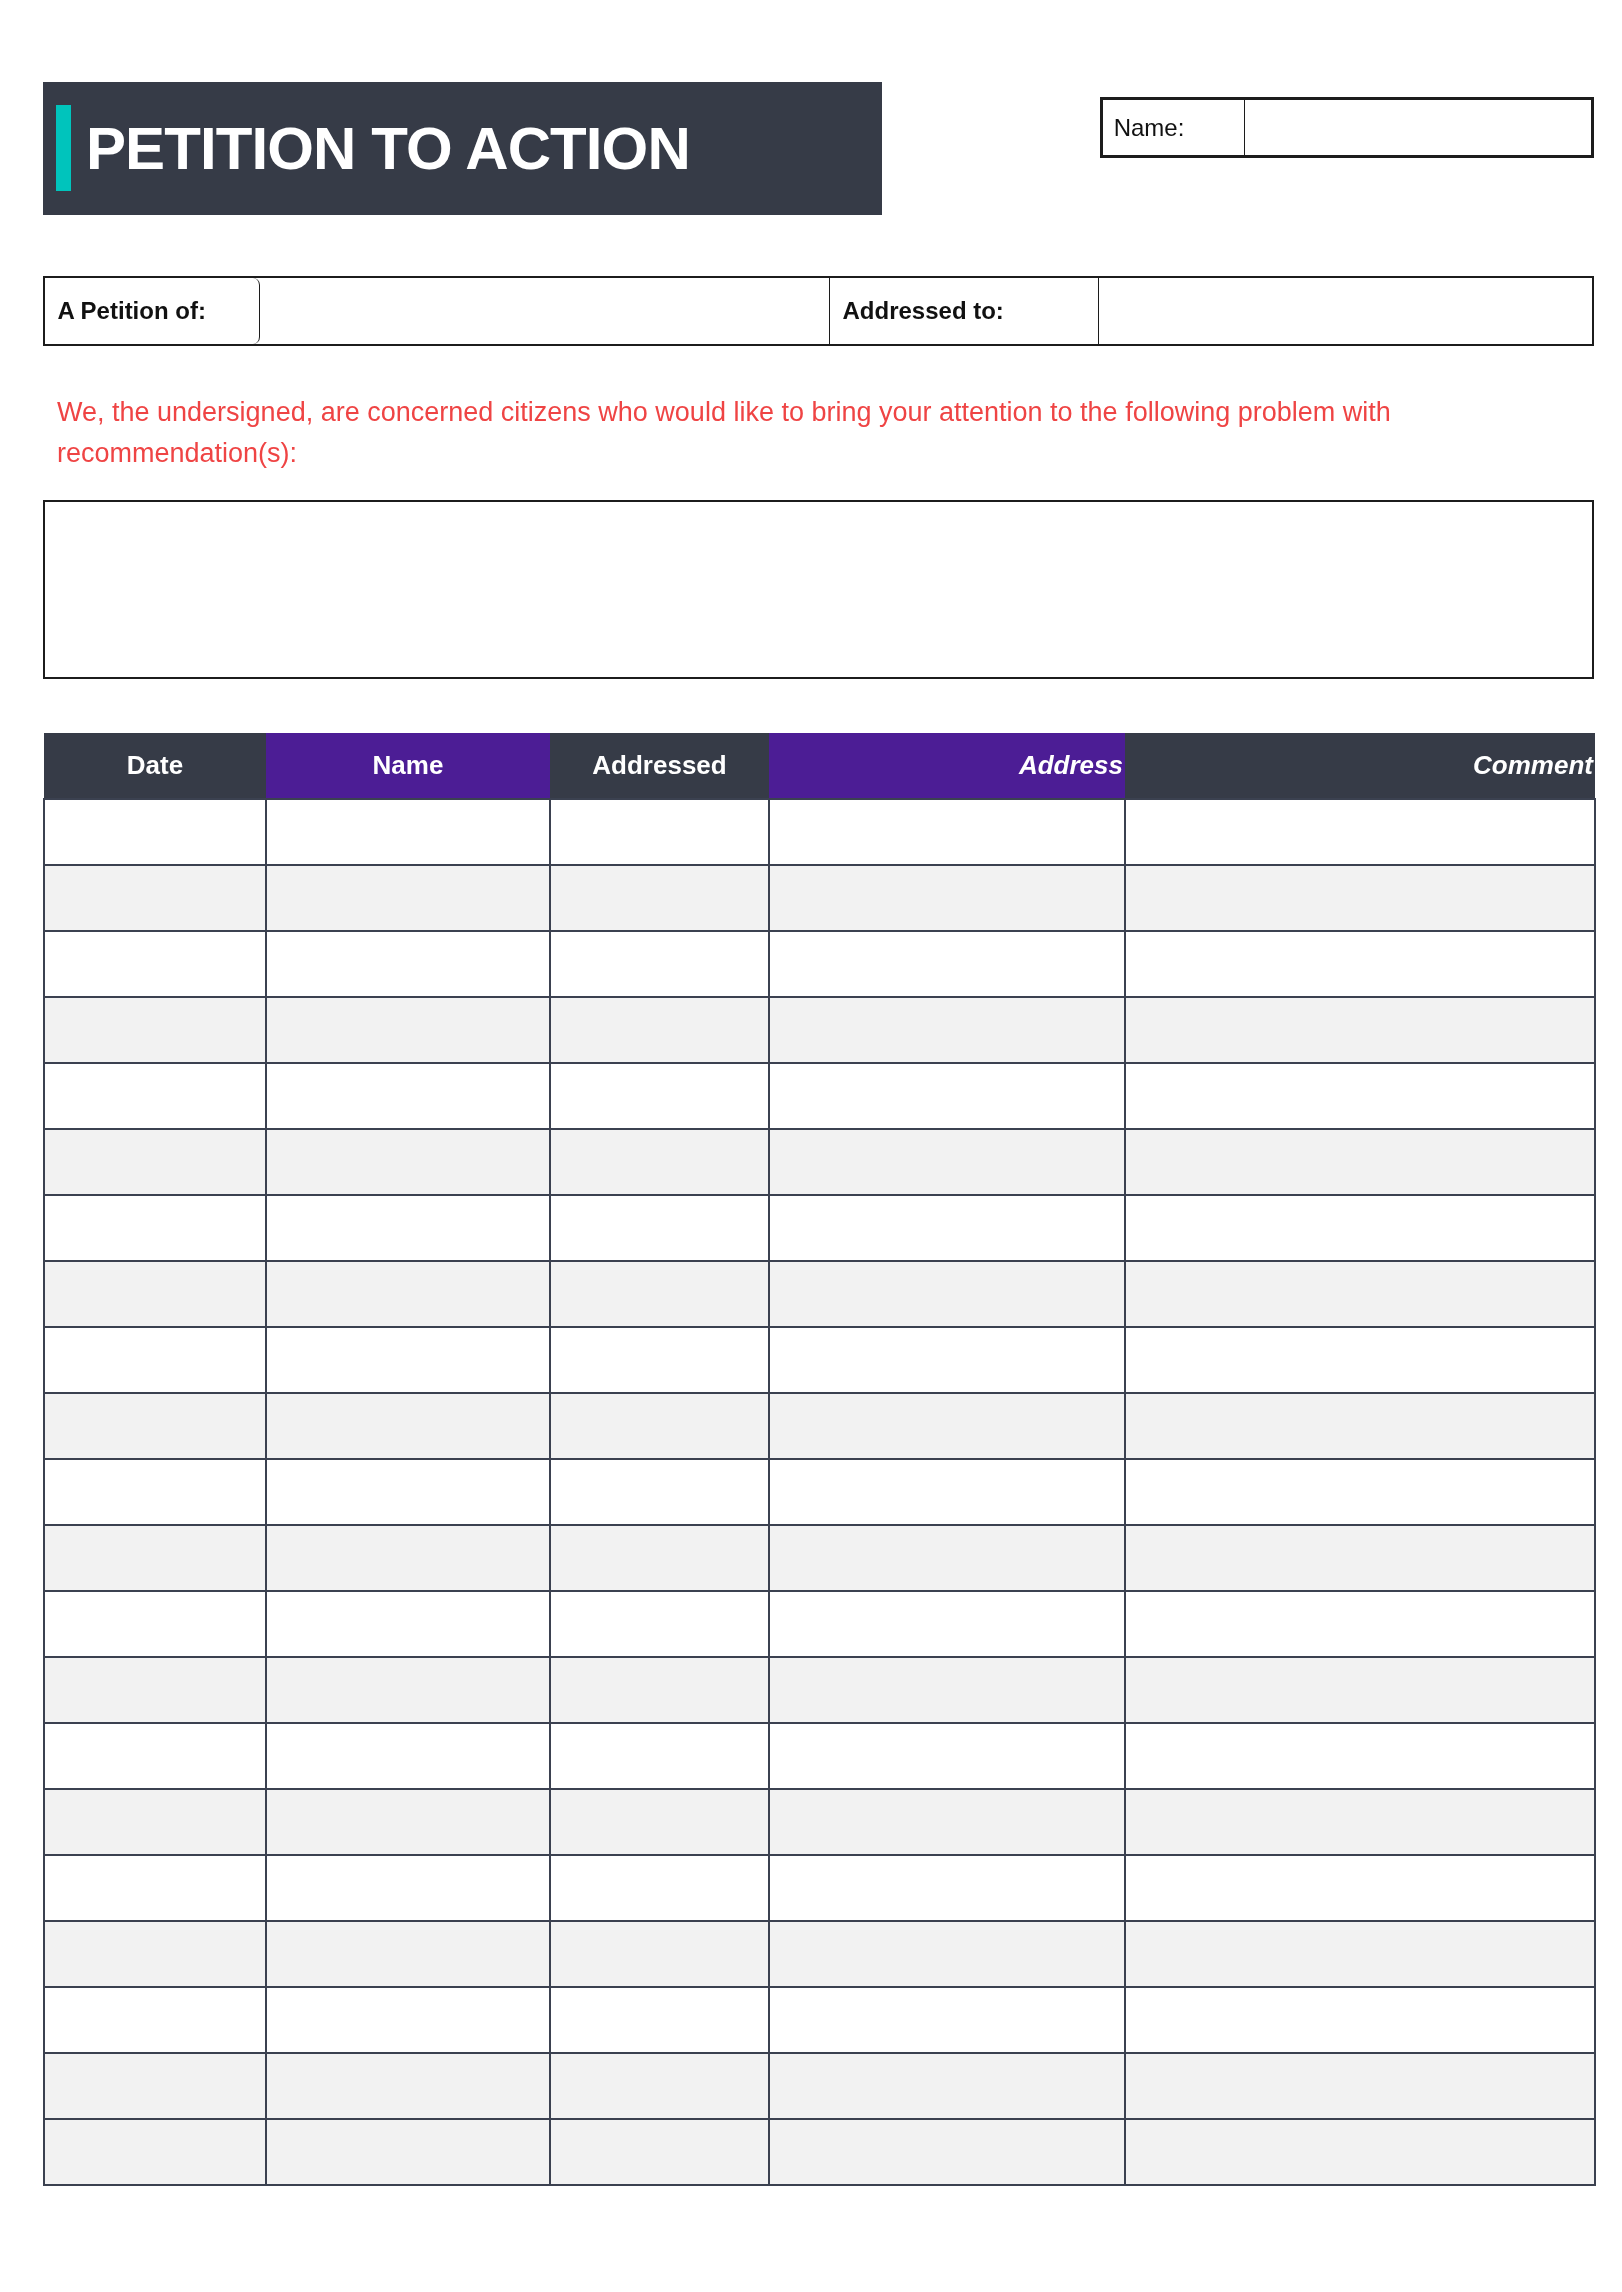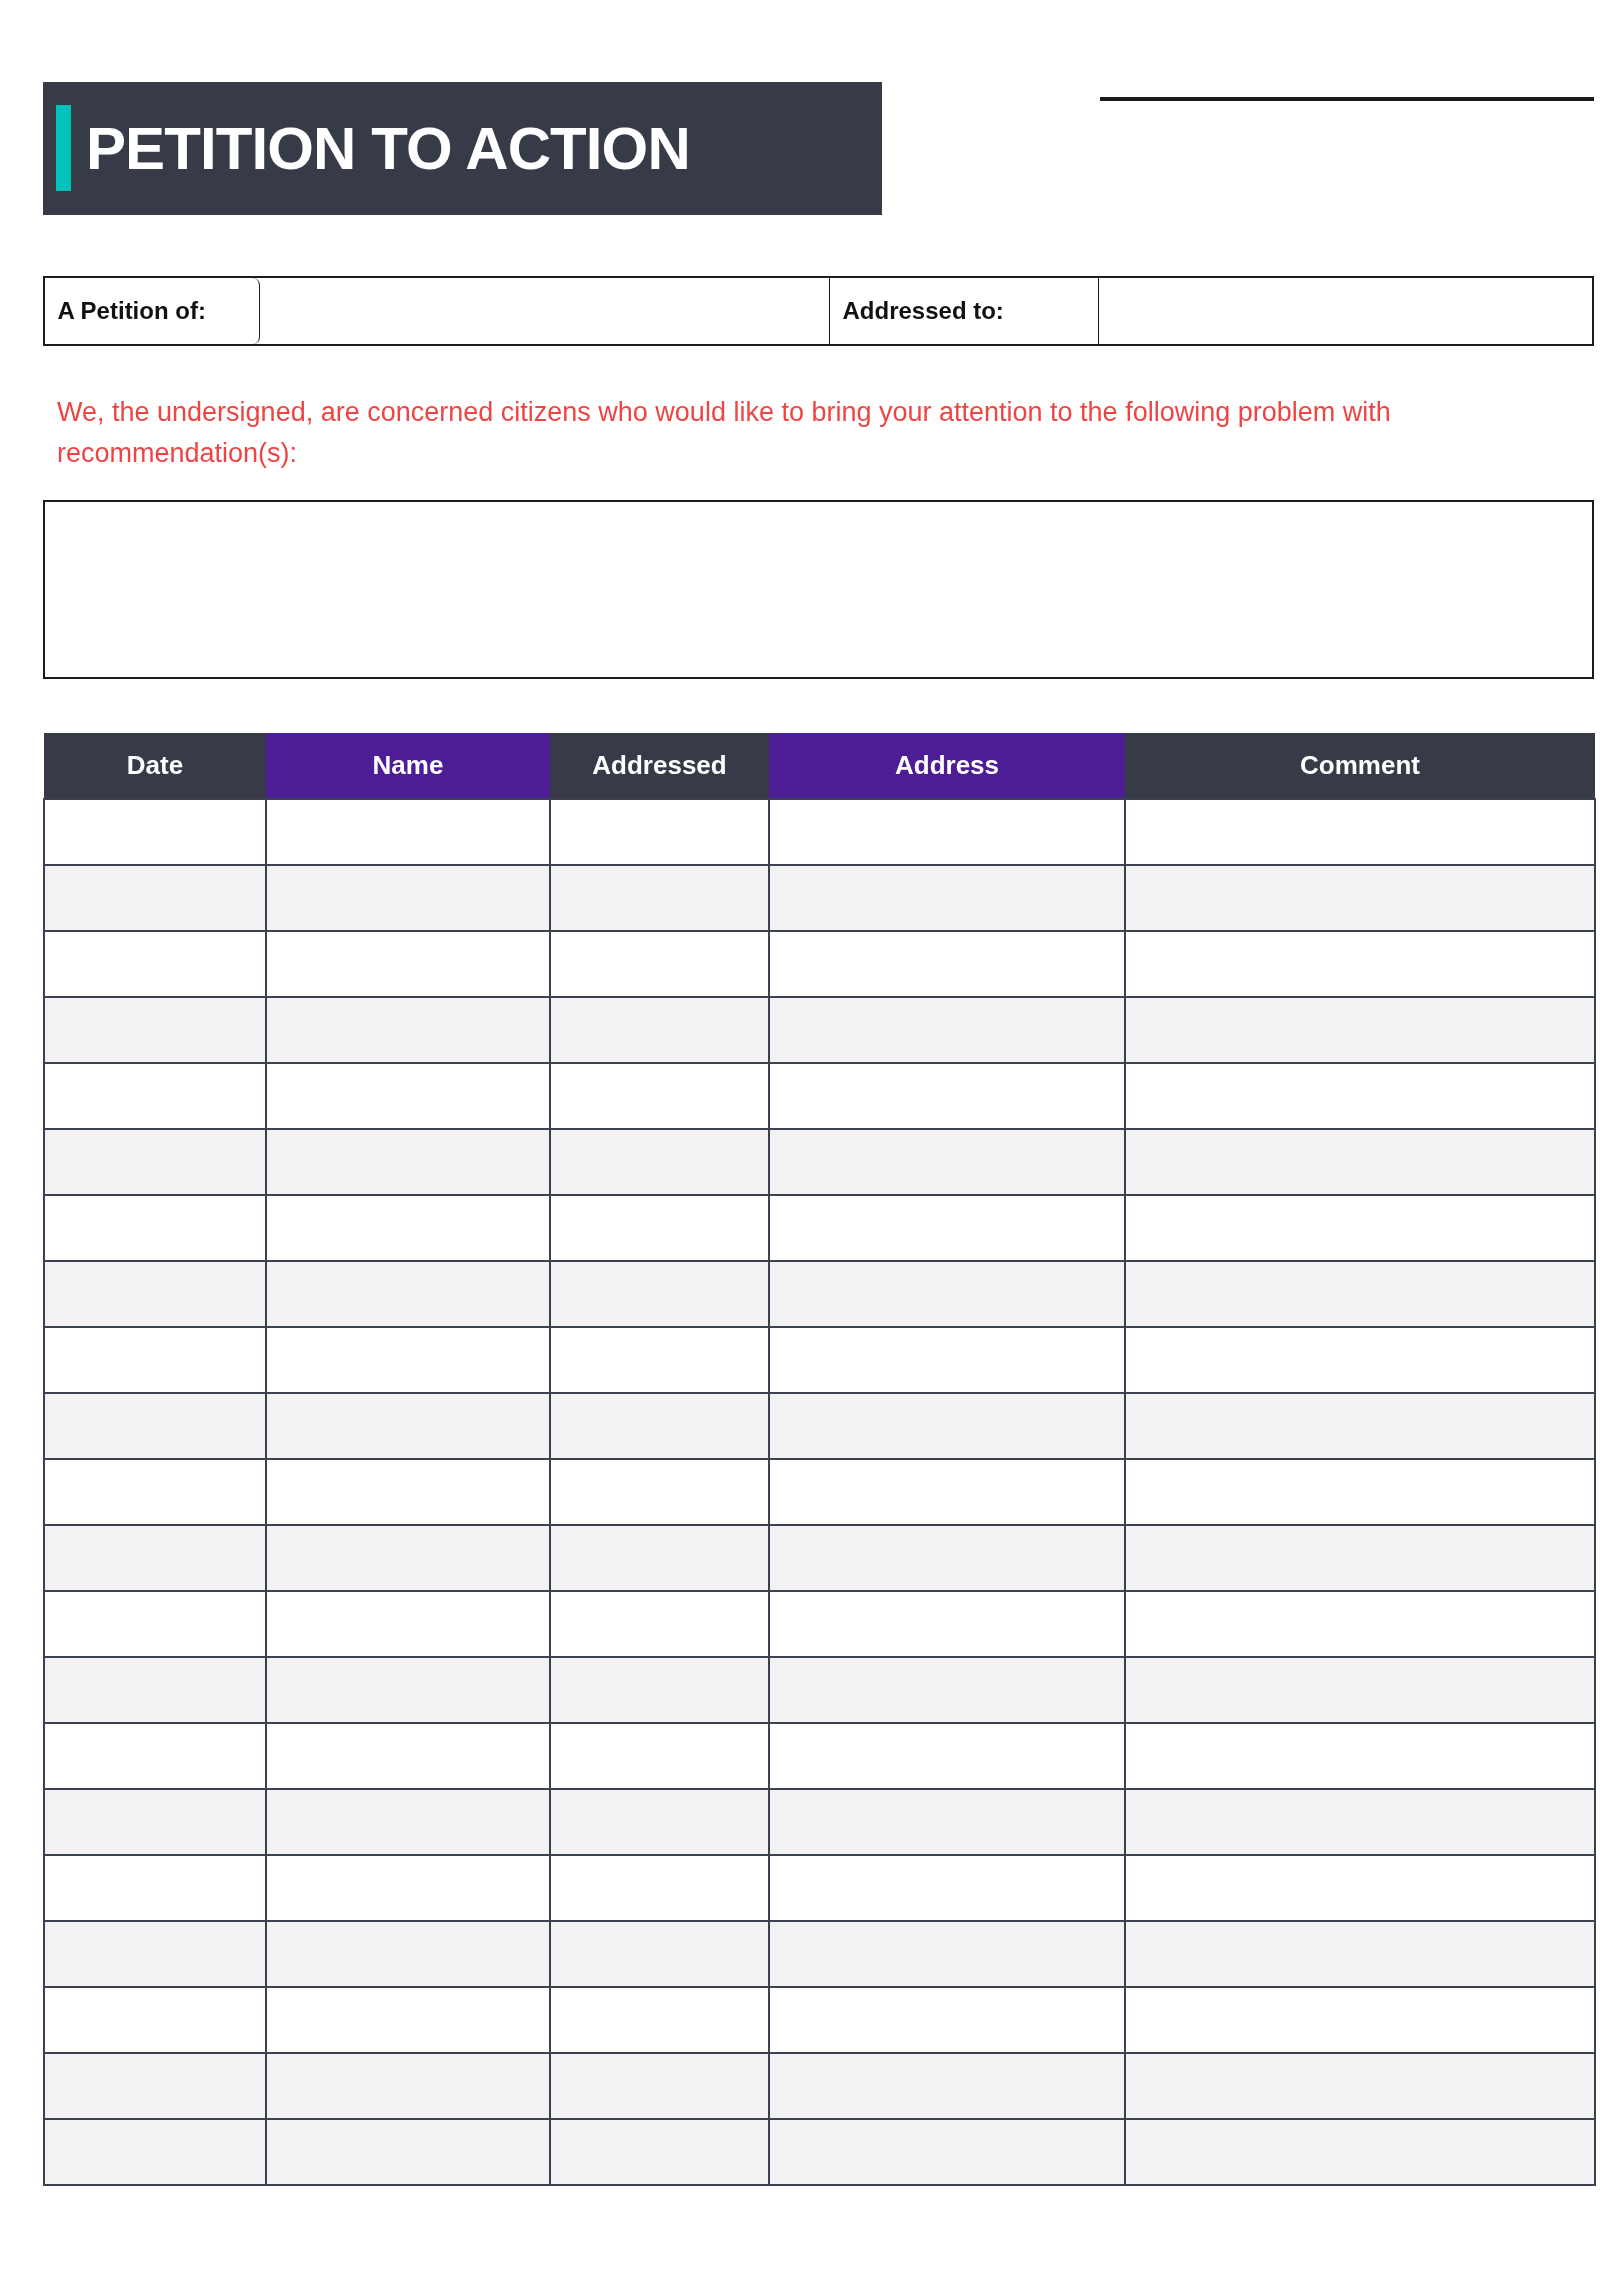--- a/index.html
+++ b/index.html
@@ -163,21 +163,21 @@
     font-weight: bold;
     color: #ffffff;
     padding: 0 2px;
     border: none;
     vertical-align: middle;
   }
 
   th.hdr-dark { background: #363b47; }
   th.hdr-teal { background: #4c1d95; }
   th.align-center { text-align: center; }
-  th.align-left { text-align: center; }
+  th.align-left { text-align: right; font-style: italic; }
 
   table.sig-table td {
     height: 66px;
     border: 2.7px solid #3b4150;
     padding: 0;
   }
 
   tr.row-white td { background: #ffffff; }
   tr.row-gray  td { background: #f2f2f2; }
 
@@ -196,20 +196,24 @@
   <div class="top-row">
 
     <div class="title-block">
       <span class="title-accent"></span>
       <span class="title-text">PETITION TO ACTION</span>
     </div>
 
     <div class="contact-table">
       <table>
         <tbody id="contact-rows">
+            <tr>
+              <td class="label">Name:</td>
+              <td class="value"></td>
+            </tr>
           </tbody>
       </table>
     </div>
 
   </div>
 
   <div class="petition-row">
     <div class="cell pc-label-1">A Petition of:</div>
     <div class="cell pc-input-1"></div>
     <div class="cell pc-label-2">Addressed to:</div>

